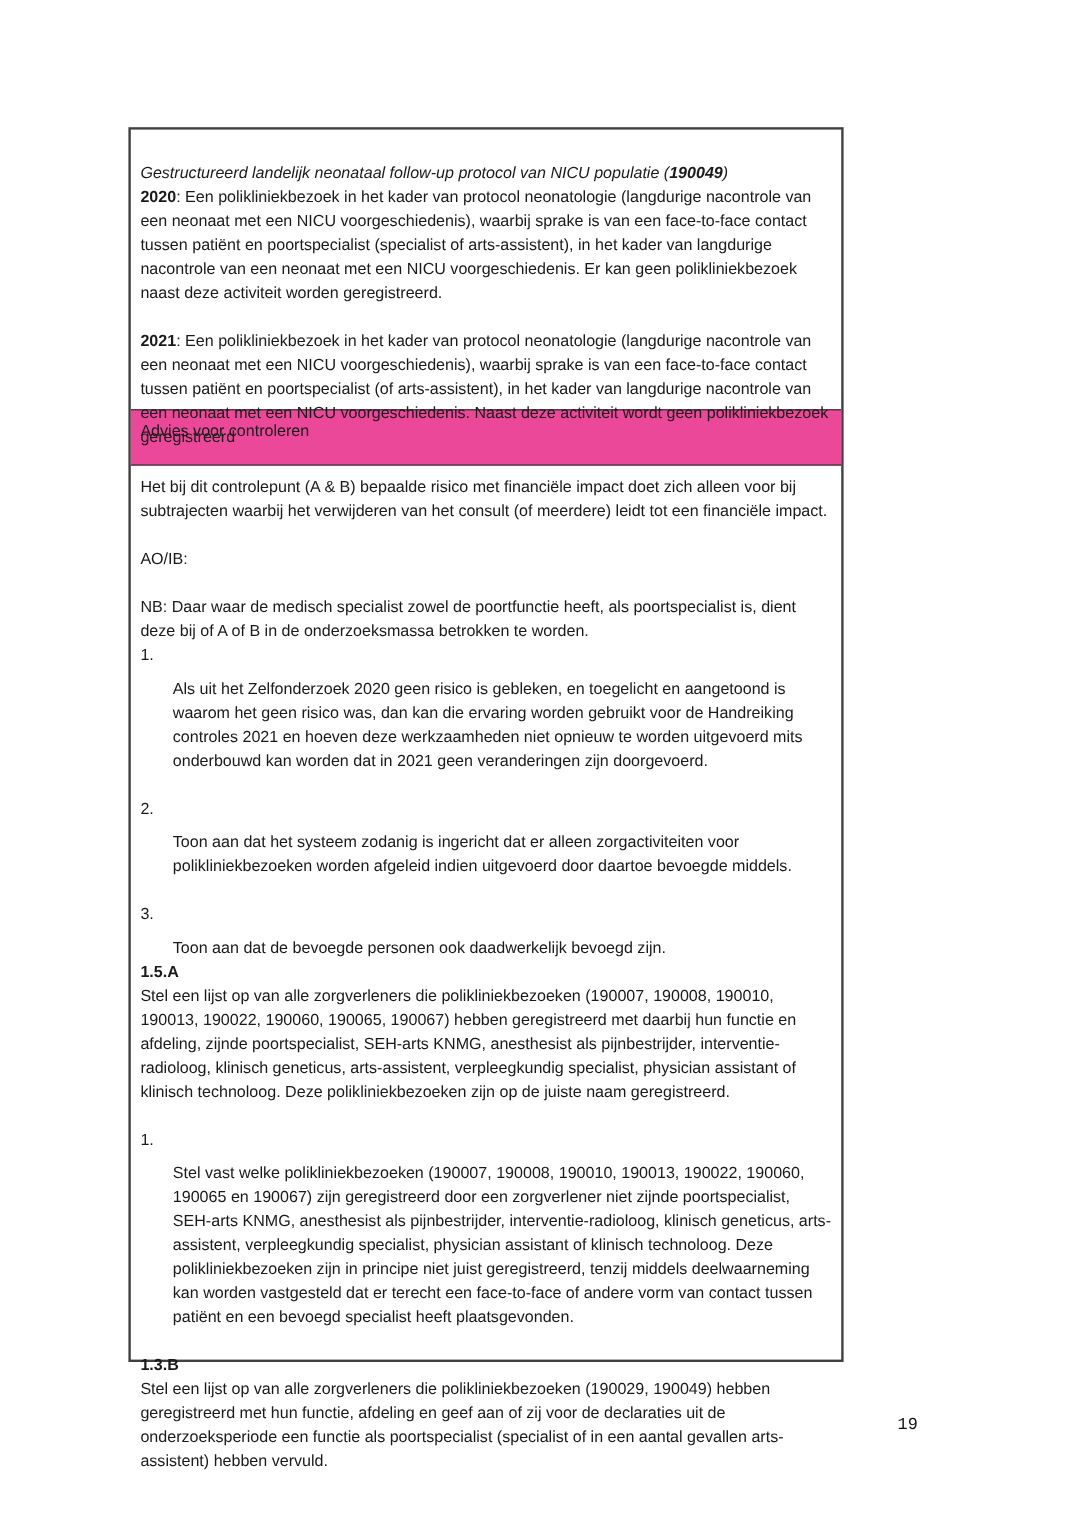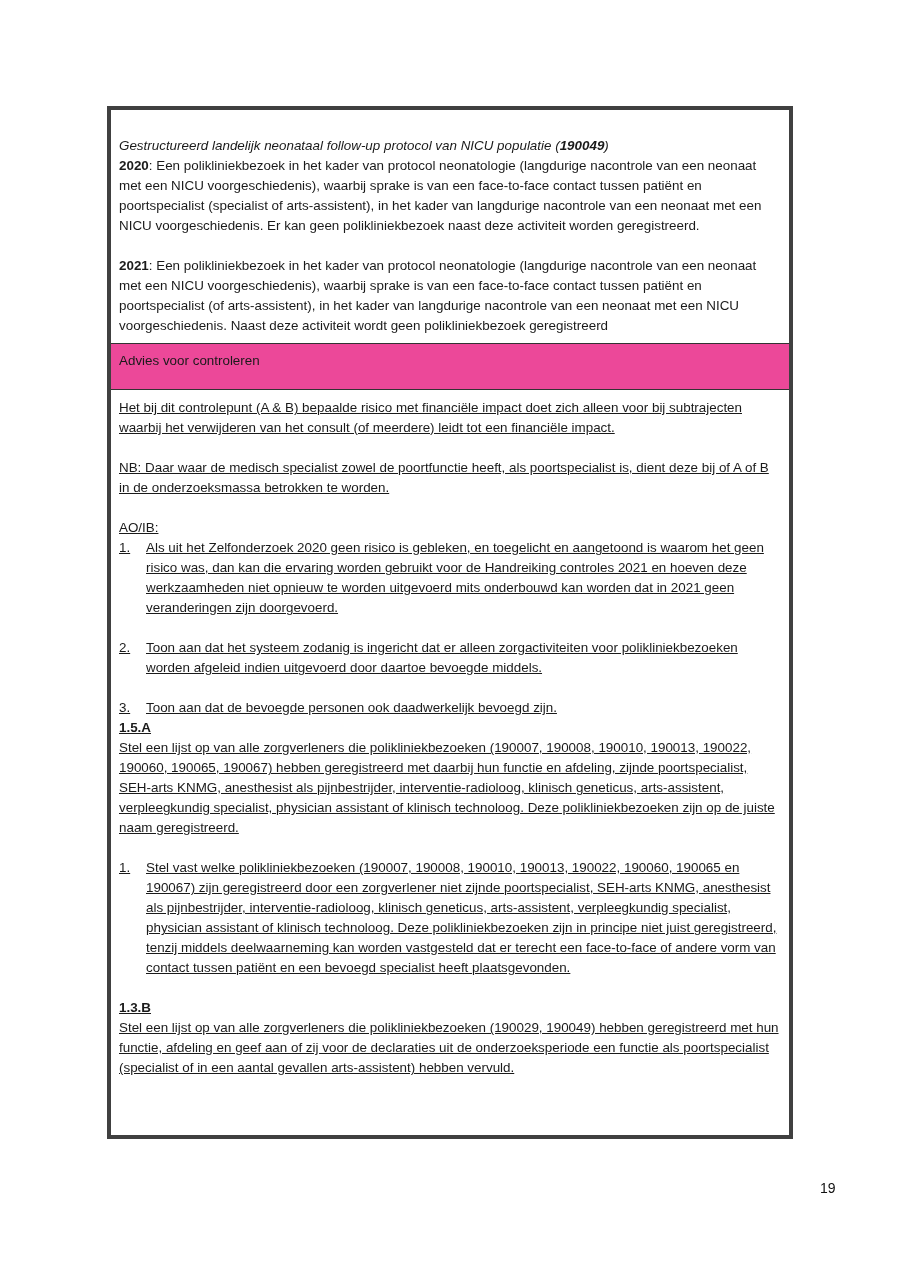--- a/index.html
+++ b/index.html
@@ -1,51 +1,51 @@
 <!DOCTYPE html>
 <html><head>
 <meta charset="utf-8">
 <style>
   html, body { margin: 0; padding: 0; background: #ffffff; }
   body { width: 900px; height: 1273px; position: relative; font-family: "Liberation Sans", sans-serif; color: #1a1a1a; }
-  .page-table { position: absolute; left: 107px; top: 106px; width: 686px; border: 4px solid #404040; box-sizing: border-box; }
+  .page-table { position: absolute; left: 107px; top: 106px; width: 596px; border: 2px solid #404040; box-sizing: border-box; }
   .cell { padding: 0 8px; font-size: 13.4px; line-height: 20px; box-sizing: border-box; }
   .cell-top { height: 233px; padding-top: 26px; }
   .cell-header { height: 47px; background: #ec4899; border-top: 1px solid #333; border-bottom: 1px solid #333; padding-top: 7px; font-weight: normal; }
-  .cell-body { height: 745px; padding-top: 8px; text-decoration: underline; }
+  .cell-body { height: 745px; padding-top: 8px; }
   p { margin: 0; }
   .italic { font-style: italic; }
   .bold { font-weight: bold; }
   .gap { margin-top: 20px; }
   .gap2 { margin-top: 20px; }
   ol { margin: 0; padding: 0; list-style: none; }
   .li { display: flex; }
   .li .num { width: 27px; flex: none; padding-left: 0; }
-  .li .txt { flex: 1; }
-  .page-number { position: absolute; left: 820px; top: 1180px; font-family: Liberation Sans, sans-serif; font-size: 14px; color: #111; }
+  .li .txt { flex: 1; margin-top: 28px; }
+  .page-number { position: absolute; left: 748px; top: 1180px; font-family: Liberation Mono, monospace; font-size: 14px; color: #111; }
 </style>
 </head>
 <body>
 
 <div class="page-table">
   <div class="cell cell-top">
     <p class="italic"><span>Gestructureerd landelijk neonataal follow-up protocol van NICU populatie (</span><span class="bold">190049</span><span>)</span></p>
     <p><span class="bold">2020</span><span>: Een polikliniekbezoek in het kader van protocol neonatologie (langdurige nacontrole van een neonaat met een NICU voorgeschiedenis), waarbij sprake is van een face-to-face contact tussen patiënt en poortspecialist (specialist of arts-assistent), in het kader van langdurige nacontrole van een neonaat met een NICU voorgeschiedenis. Er kan geen polikliniekbezoek naast deze activiteit worden geregistreerd.</span></p>
     <p class="gap"><span class="bold">2021</span><span>: Een polikliniekbezoek in het kader van protocol neonatologie (langdurige nacontrole van een neonaat met een NICU voorgeschiedenis), waarbij sprake is van een face-to-face contact tussen patiënt en poortspecialist (of arts-assistent), in het kader van langdurige nacontrole van een neonaat met een NICU voorgeschiedenis. Naast deze activiteit wordt geen polikliniekbezoek geregistreerd</span></p>
   </div>
 
   <div class="cell cell-header">
     <p>Advies voor controleren</p>
   </div>
 
   <div class="cell cell-body">
     <p>Het bij dit controlepunt (A &amp; B) bepaalde risico met financiële impact doet zich alleen voor bij subtrajecten waarbij het verwijderen van het consult (of meerdere) leidt tot een financiële impact.</p>
+    <p class="gap2">AO/IB:</p>
+
     <p class="gap2">NB: Daar waar de medisch specialist zowel de poortfunctie heeft, als poortspecialist is, dient deze bij of A of B in de onderzoeksmassa betrokken te worden.</p>
-
-    <p class="gap2">AO/IB:</p>
     <ol>
       <li class="li">
         <span class="num">1.</span>
         <span class="txt">Als uit het Zelfonderzoek 2020 geen risico is gebleken, en toegelicht en aangetoond is waarom het geen risico was, dan kan die ervaring worden gebruikt voor de Handreiking controles 2021 en hoeven deze werkzaamheden niet opnieuw te worden uitgevoerd mits onderbouwd kan worden dat in 2021 geen veranderingen zijn doorgevoerd.</span>
       </li>
       <li class="li gap2">
         <span class="num">2.</span>
         <span class="txt">Toon aan dat het systeem zodanig is ingericht dat er alleen zorgactiviteiten voor polikliniekbezoeken worden afgeleid indien uitgevoerd door daartoe bevoegde middels.</span>
       </li>
       <li class="li gap2">

